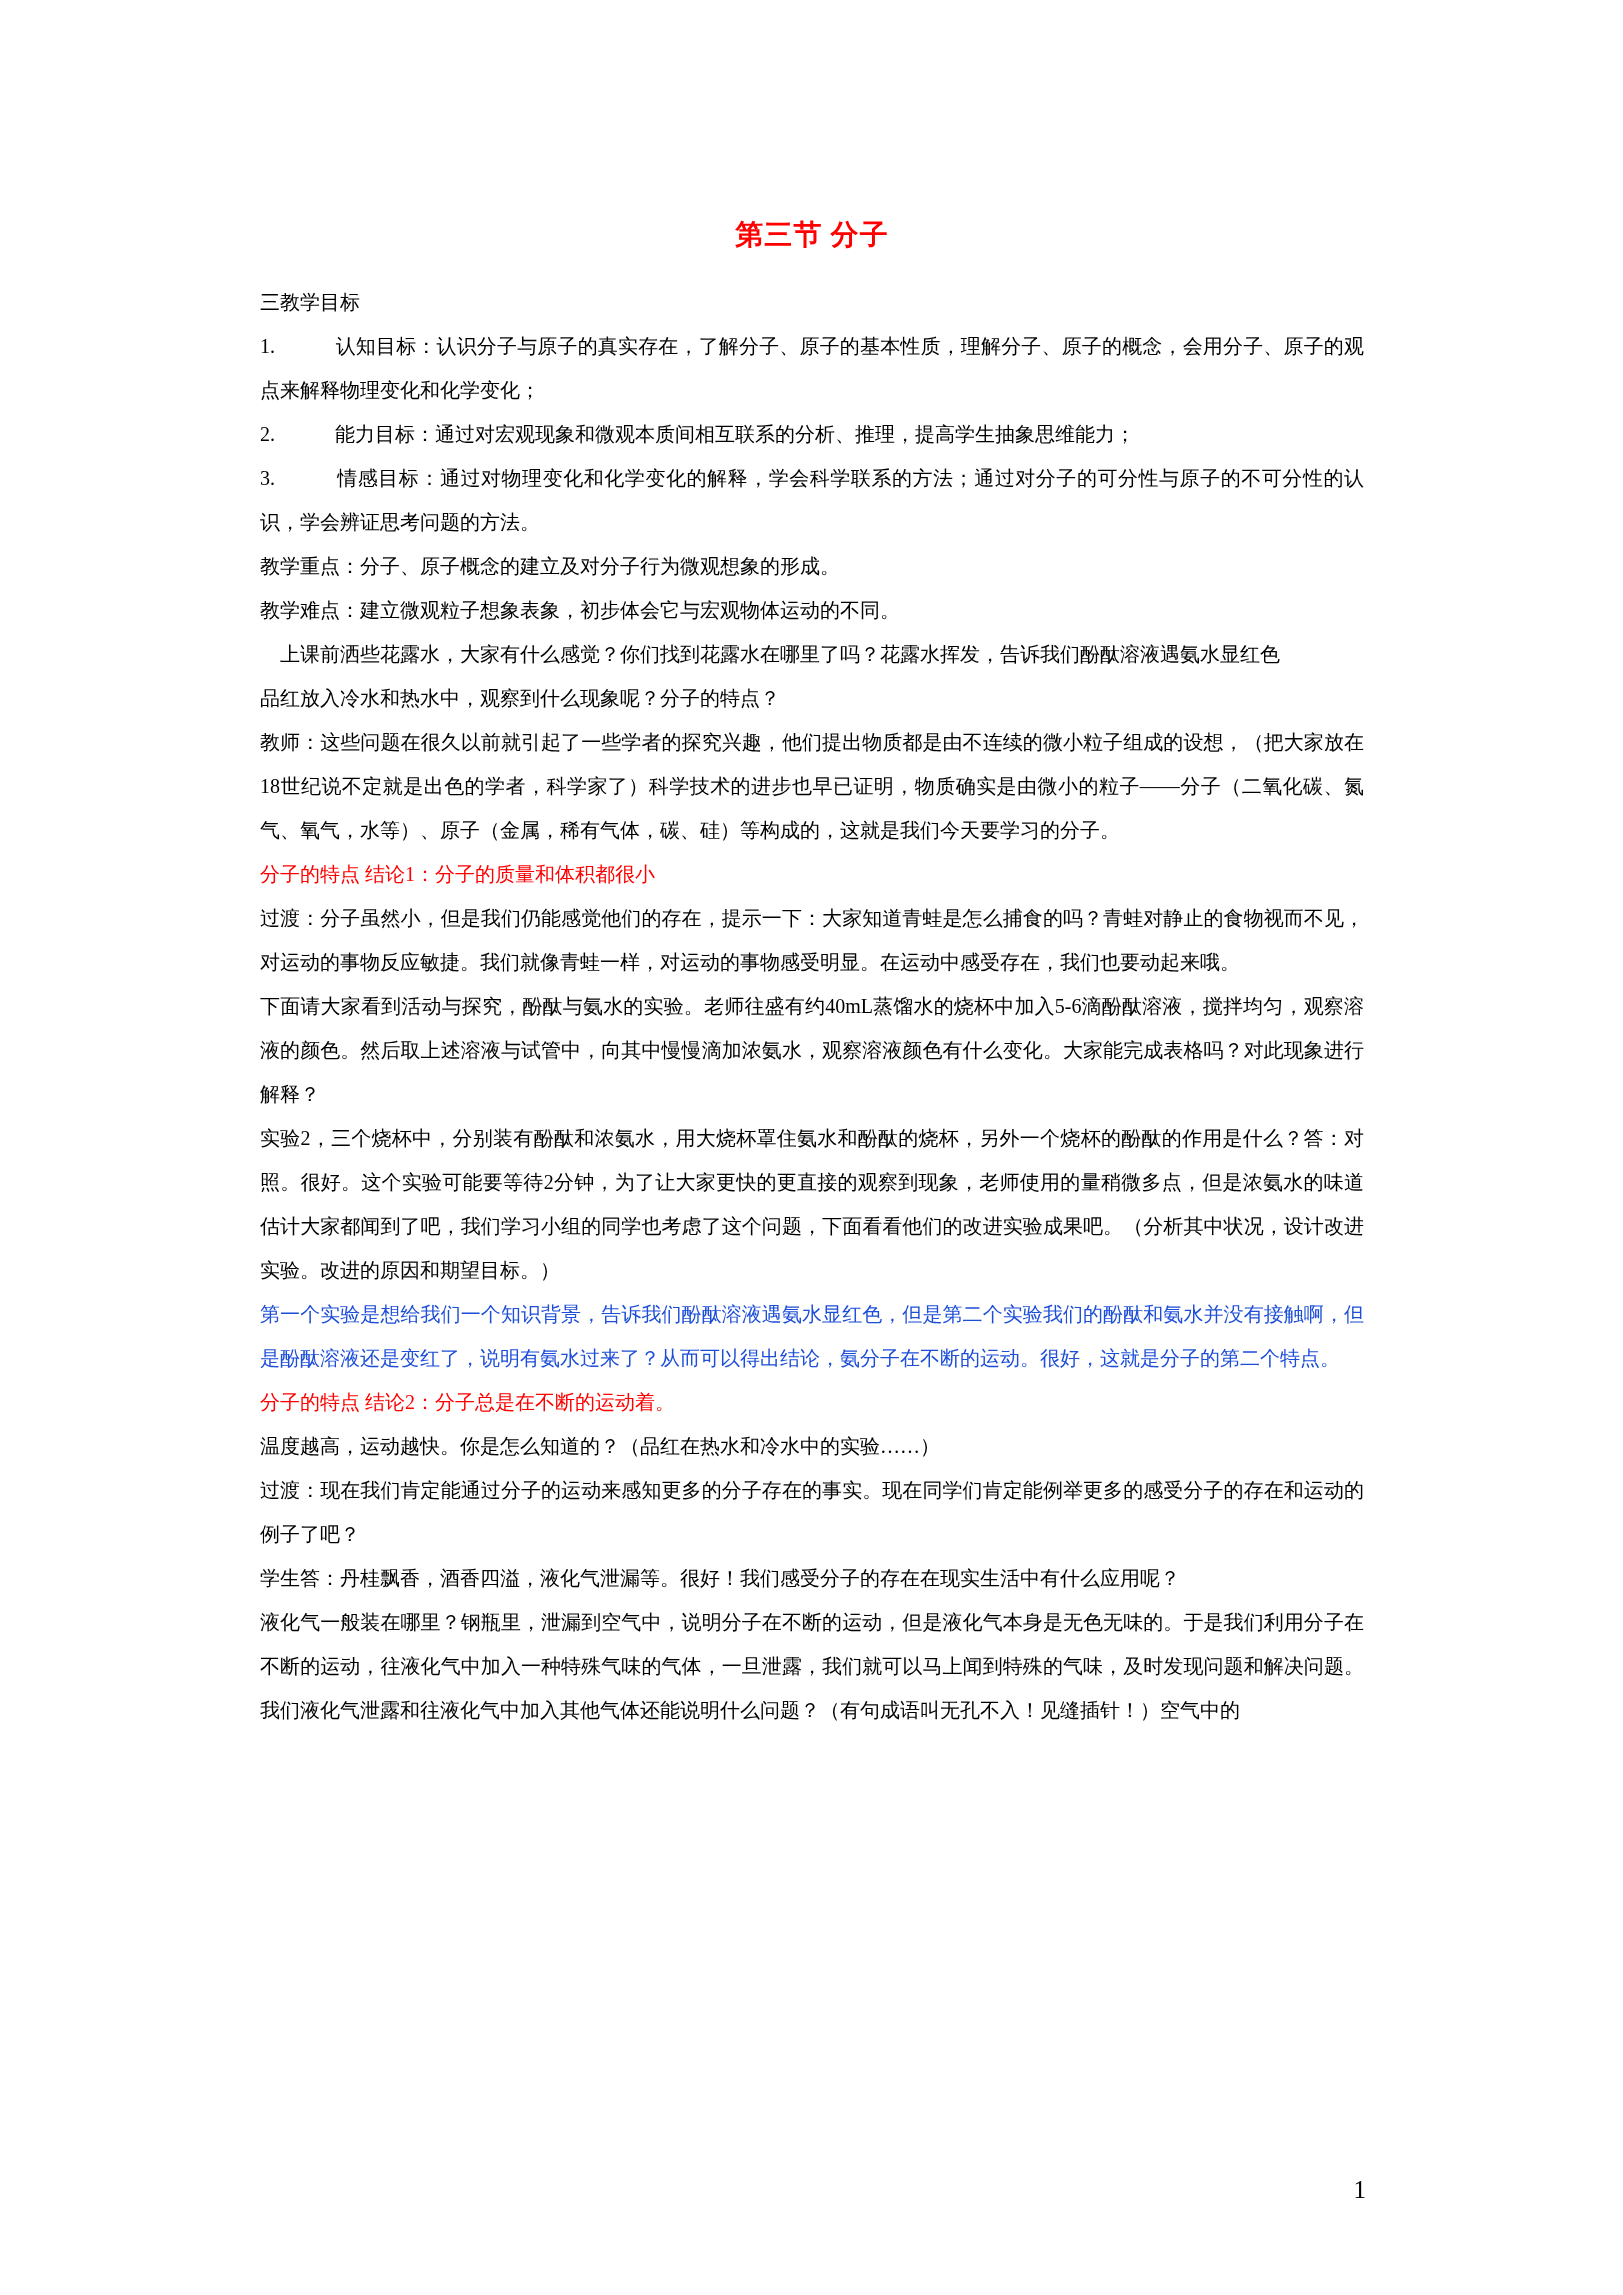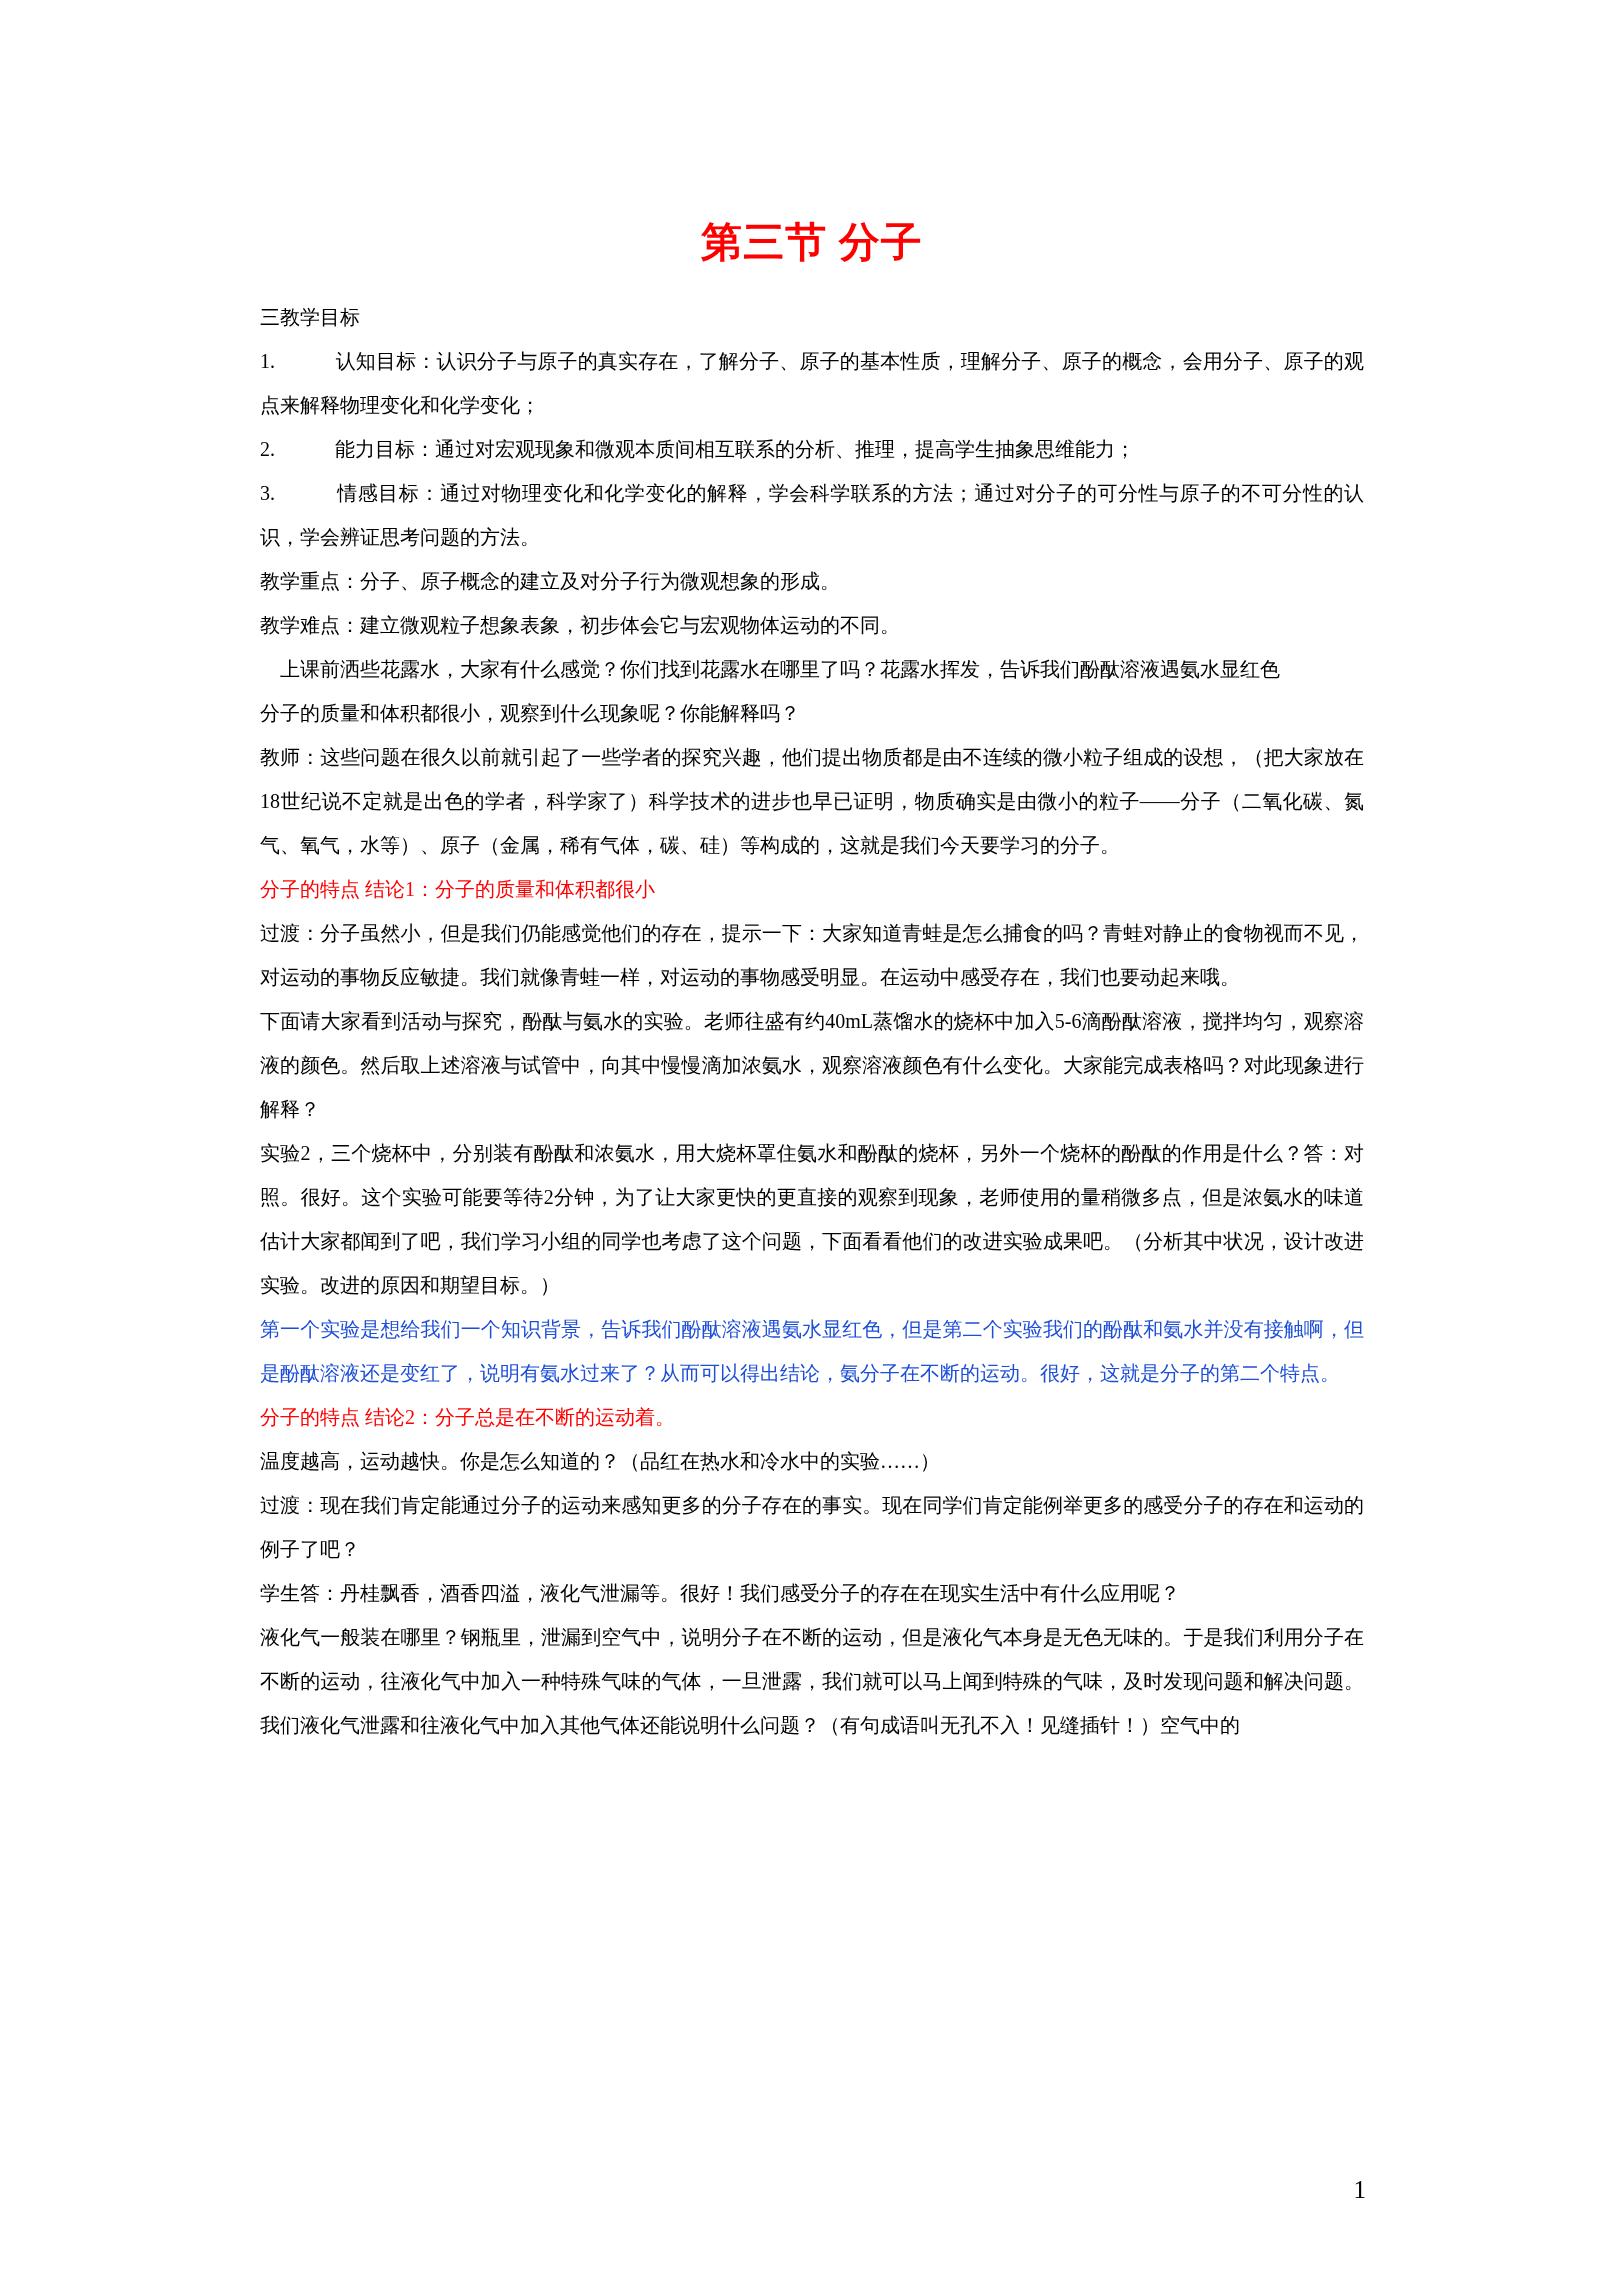--- a/index.html
+++ b/index.html
@@ -19,21 +19,21 @@
     background: #ffffff;
     overflow: hidden;
   }
   .content {
     position: absolute;
     left: 260px;
     top: 218px;
     width: 1104px;
   }
   .doc-title {
-    font-size: 41px;
+    font-size: 28px;
     font-weight: bold;
     text-align: center;
     line-height: 1.2;
     margin: 0 0 28px 0;
     letter-spacing: 1.1px;
   }
   .para {
     font-size: 20px;
     line-height: 44px;
     margin: 0;
@@ -56,21 +56,21 @@
 <div class="page">
   <div class="content">
     <h1 class="doc-title" style="color: rgb(255, 0, 0);">第三节 分子</h1>
     <p class="para" style="color: rgb(0, 0, 0);">三教学目标</p>
     <p class="para" style="color: rgb(0, 0, 0);">1.　　　认知目标：认识分子与原子的真实存在，了解分子、原子的基本性质，理解分子、原子的概念，会用分子、原子的观点来解释物理变化和化学变化；</p>
     <p class="para" style="color: rgb(0, 0, 0);">2.　　　能力目标：通过对宏观现象和微观本质间相互联系的分析、推理，提高学生抽象思维能力；</p>
     <p class="para" style="color: rgb(0, 0, 0);">3.　　　情感目标：通过对物理变化和化学变化的解释，学会科学联系的方法；通过对分子的可分性与原子的不可分性的认识，学会辨证思考问题的方法。</p>
     <p class="para" style="color: rgb(0, 0, 0);">教学重点：分子、原子概念的建立及对分子行为微观想象的形成。</p>
     <p class="para" style="color: rgb(0, 0, 0);">教学难点：建立微观粒子想象表象，初步体会它与宏观物体运动的不同。</p>
     <p class="para" style="color: rgb(0, 0, 0);">　上课前洒些花露水，大家有什么感觉？你们找到花露水在哪里了吗？花露水挥发，告诉我们酚酞溶液遇氨水显红色</p>
-    <p class="para" style="color: rgb(0, 0, 0);">分子的质量和体积都很小，观察到什么现象呢？你能解释吗？</p>
+    <p class="para" style="color: rgb(0, 0, 0);">品红放入冷水和热水中，观察到什么现象呢？分子的特点？</p>
     <p class="para" style="color: rgb(0, 0, 0);">教师：这些问题在很久以前就引起了一些学者的探究兴趣，他们提出物质都是由不连续的微小粒子组成的设想，（把大家放在18世纪说不定就是出色的学者，科学家了）科学技术的进步也早已证明，物质确实是由微小的粒子——分子（二氧化碳、氮气、氧气，水等）、原子（金属，稀有气体，碳、硅）等构成的，这就是我们今天要学习的分子。</p>
     <p class="para" style="color: rgb(255, 0, 0);">分子的特点 结论1：分子的质量和体积都很小</p>
     <p class="para" style="color: rgb(0, 0, 0);">过渡：分子虽然小，但是我们仍能感觉他们的存在，提示一下：大家知道青蛙是怎么捕食的吗？青蛙对静止的食物视而不见，对运动的事物反应敏捷。我们就像青蛙一样，对运动的事物感受明显。在运动中感受存在，我们也要动起来哦。</p>
     <p class="para" style="color: rgb(0, 0, 0);">下面请大家看到活动与探究，酚酞与氨水的实验。老师往盛有约40mL蒸馏水的烧杯中加入5-6滴酚酞溶液，搅拌均匀，观察溶液的颜色。然后取上述溶液与试管中，向其中慢慢滴加浓氨水，观察溶液颜色有什么变化。大家能完成表格吗？对此现象进行解释？</p>
     <p class="para" style="color: rgb(0, 0, 0);">实验2，三个烧杯中，分别装有酚酞和浓氨水，用大烧杯罩住氨水和酚酞的烧杯，另外一个烧杯的酚酞的作用是什么？答：对照。很好。这个实验可能要等待2分钟，为了让大家更快的更直接的观察到现象，老师使用的量稍微多点，但是浓氨水的味道估计大家都闻到了吧，我们学习小组的同学也考虑了这个问题，下面看看他们的改进实验成果吧。（分析其中状况，设计改进实验。改进的原因和期望目标。）</p>
     <p class="para" style="color: #1d4ed8;">第一个实验是想给我们一个知识背景，告诉我们酚酞溶液遇氨水显红色，但是第二个实验我们的酚酞和氨水并没有接触啊，但是酚酞溶液还是变红了，说明有氨水过来了？从而可以得出结论，氨分子在不断的运动。很好，这就是分子的第二个特点。</p>
     <p class="para" style="color: rgb(255, 0, 0);">分子的特点 结论2：分子总是在不断的运动着。</p>
     <p class="para" style="color: rgb(0, 0, 0);">温度越高，运动越快。你是怎么知道的？（品红在热水和冷水中的实验……）</p>
     <p class="para" style="color: rgb(0, 0, 0);">过渡：现在我们肯定能通过分子的运动来感知更多的分子存在的事实。现在同学们肯定能例举更多的感受分子的存在和运动的例子了吧？</p>
     <p class="para" style="color: rgb(0, 0, 0);">学生答：丹桂飘香，酒香四溢，液化气泄漏等。很好！我们感受分子的存在在现实生活中有什么应用呢？</p>

